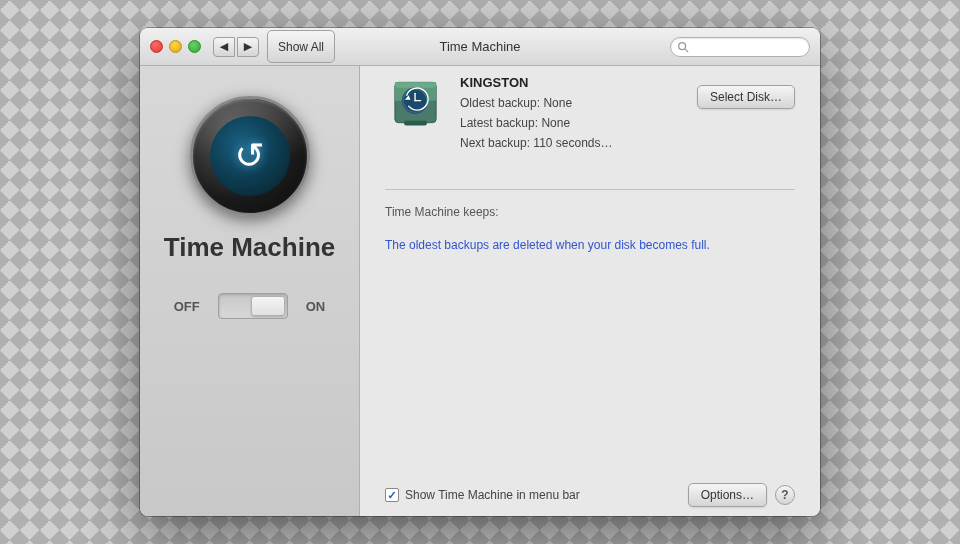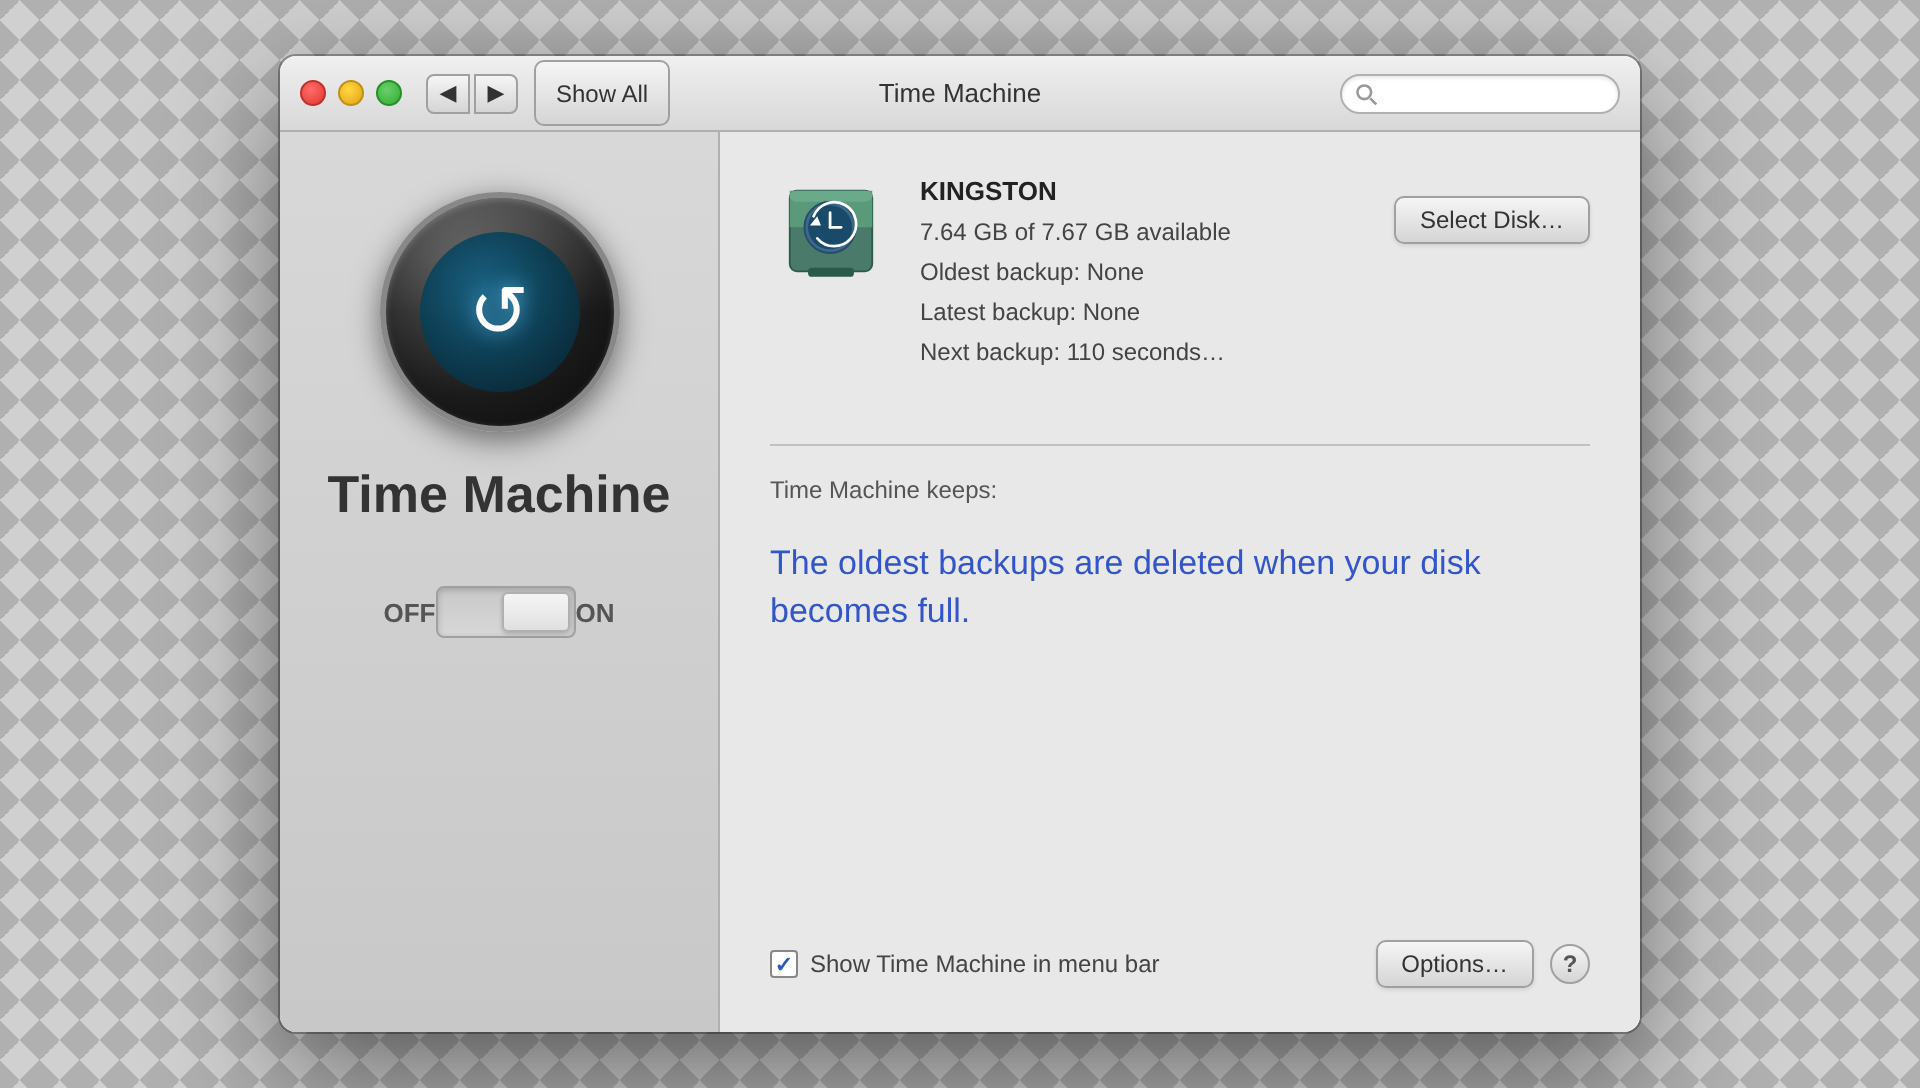--- a/index.html
+++ b/index.html
@@ -183,21 +183,21 @@
       font-size: 26px;
       font-weight: bold;
       color: #333;
       margin-bottom: 20px;
       text-align: center;
     }
 
     .toggle-container {
       display: flex;
       align-items: center;
-      gap: 0;
+      gap: 18px;
       margin-top: 10px;
     }
 
     .toggle-label {
       font-size: 13px;
       font-weight: 600;
       color: #555;
     }
 
     .toggle-switch {
@@ -218,21 +218,21 @@
       width: 34px;
       height: 20px;
       background: linear-gradient(to bottom, #f5f5f5, #e0e0e0);
       border: 1px solid #b0b0b0;
       border-radius: 3px;
       box-shadow: 0 1px 2px rgba(0,0,0,0.2);
     }
 
     .right-panel {
       flex: 1;
-      padding: 22px 25px;
+      padding: 9px 25px;
       background: #e8e8e8;
       display: flex;
       flex-direction: column;
     }
 
     .disk-section {
       display: flex;
       align-items: flex-start;
       gap: 15px;
       margin-bottom: 20px;
@@ -309,21 +309,21 @@
       color: #444;
       margin-bottom: 4px;
       line-height: 1.5;
     }
 
     .bullet-list li::before {
       content: '• ';
     }
 
     .warning-text {
-      font-size: 17px;
+      font-size: 12px;
       color: #3355cc;
       margin-bottom: 15px;
       line-height: 1.4;
     }
 
     .bottom-bar {
       display: flex;
       align-items: center;
       margin-top: auto;
       padding-top: 10px;
@@ -452,21 +452,20 @@
             <path d="M27 28 L33 28" stroke="white" stroke-width="1.5" stroke-linecap="round"></path>
 
             <path d="M18 22 A12 12 0 1 1 20 34" fill="none" stroke="white" stroke-width="1.5" stroke-linecap="round"></path>
             <polygon points="16,27 20,22 22,27" fill="white"></polygon>
 
             <rect x="15" y="50" width="25" height="5" rx="2" fill="#2a5a4a"></rect>
           </svg>
         </div>
         <div class="disk-info">
           <div class="disk-name">KINGSTON</div>
-          <div class="disk-detail">7.64 GB of 7.67 GB available</div>
           <div class="disk-detail">Oldest backup: None</div>
           <div class="disk-detail">Latest backup: None</div>
           <div class="disk-detail">Next backup: 110 seconds…</div>
         </div>
         <div style="margin-top:0;">
           <button class="select-disk-btn">Select Disk…</button>
         </div>
       </div>
 
       <div class="divider"></div>

